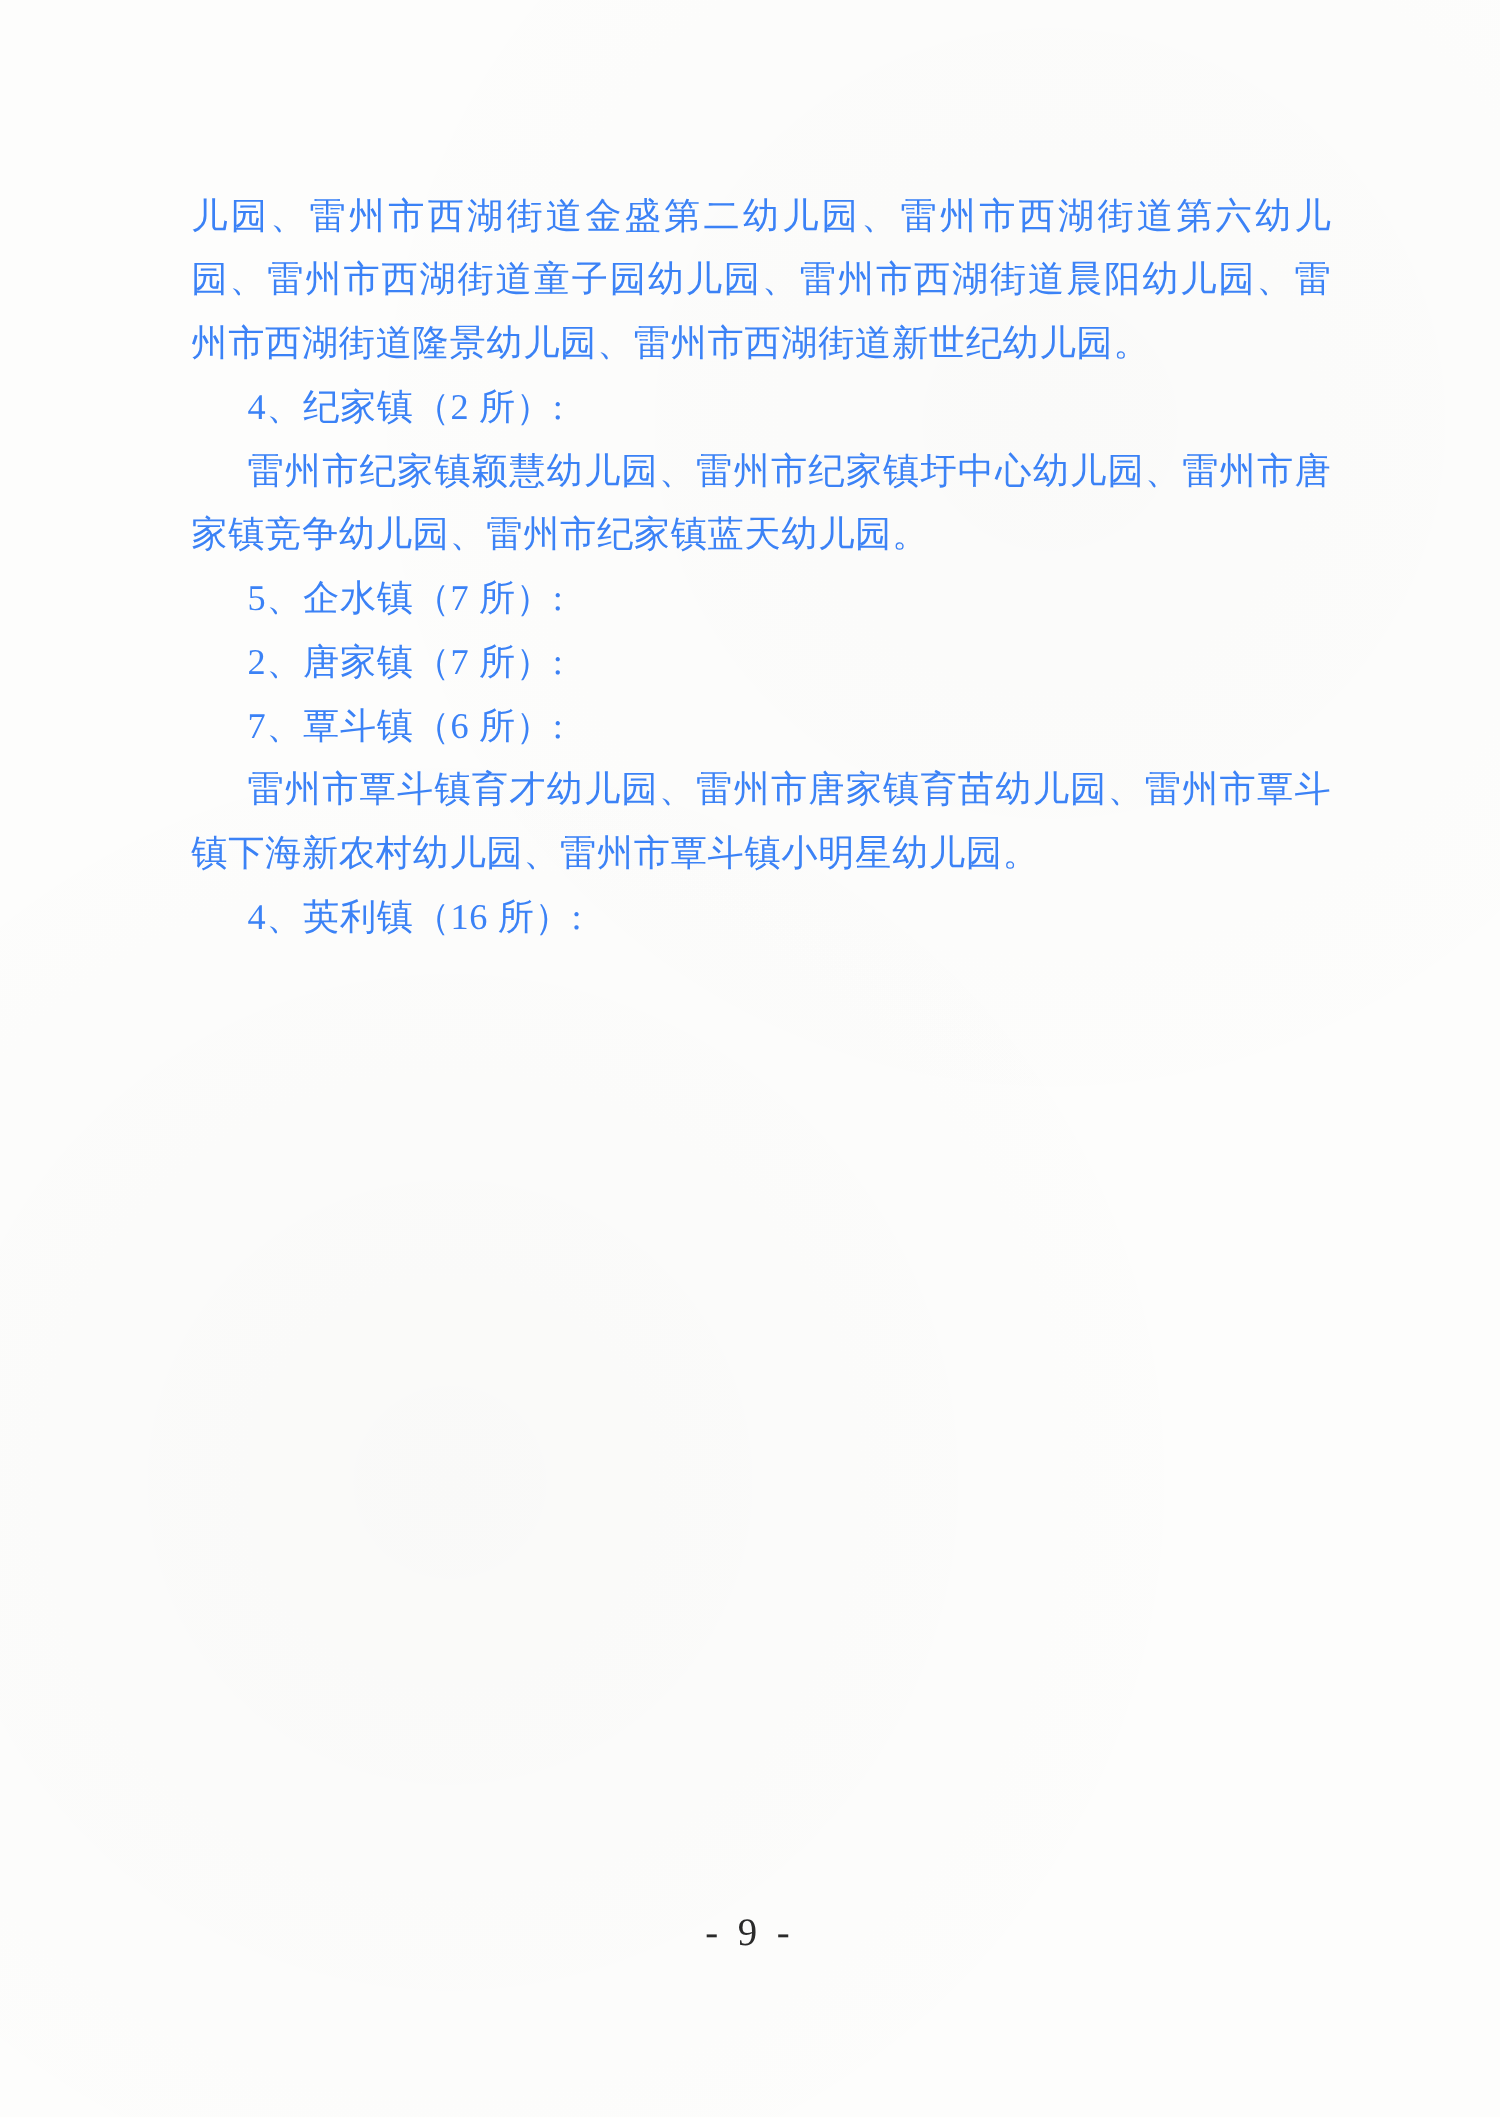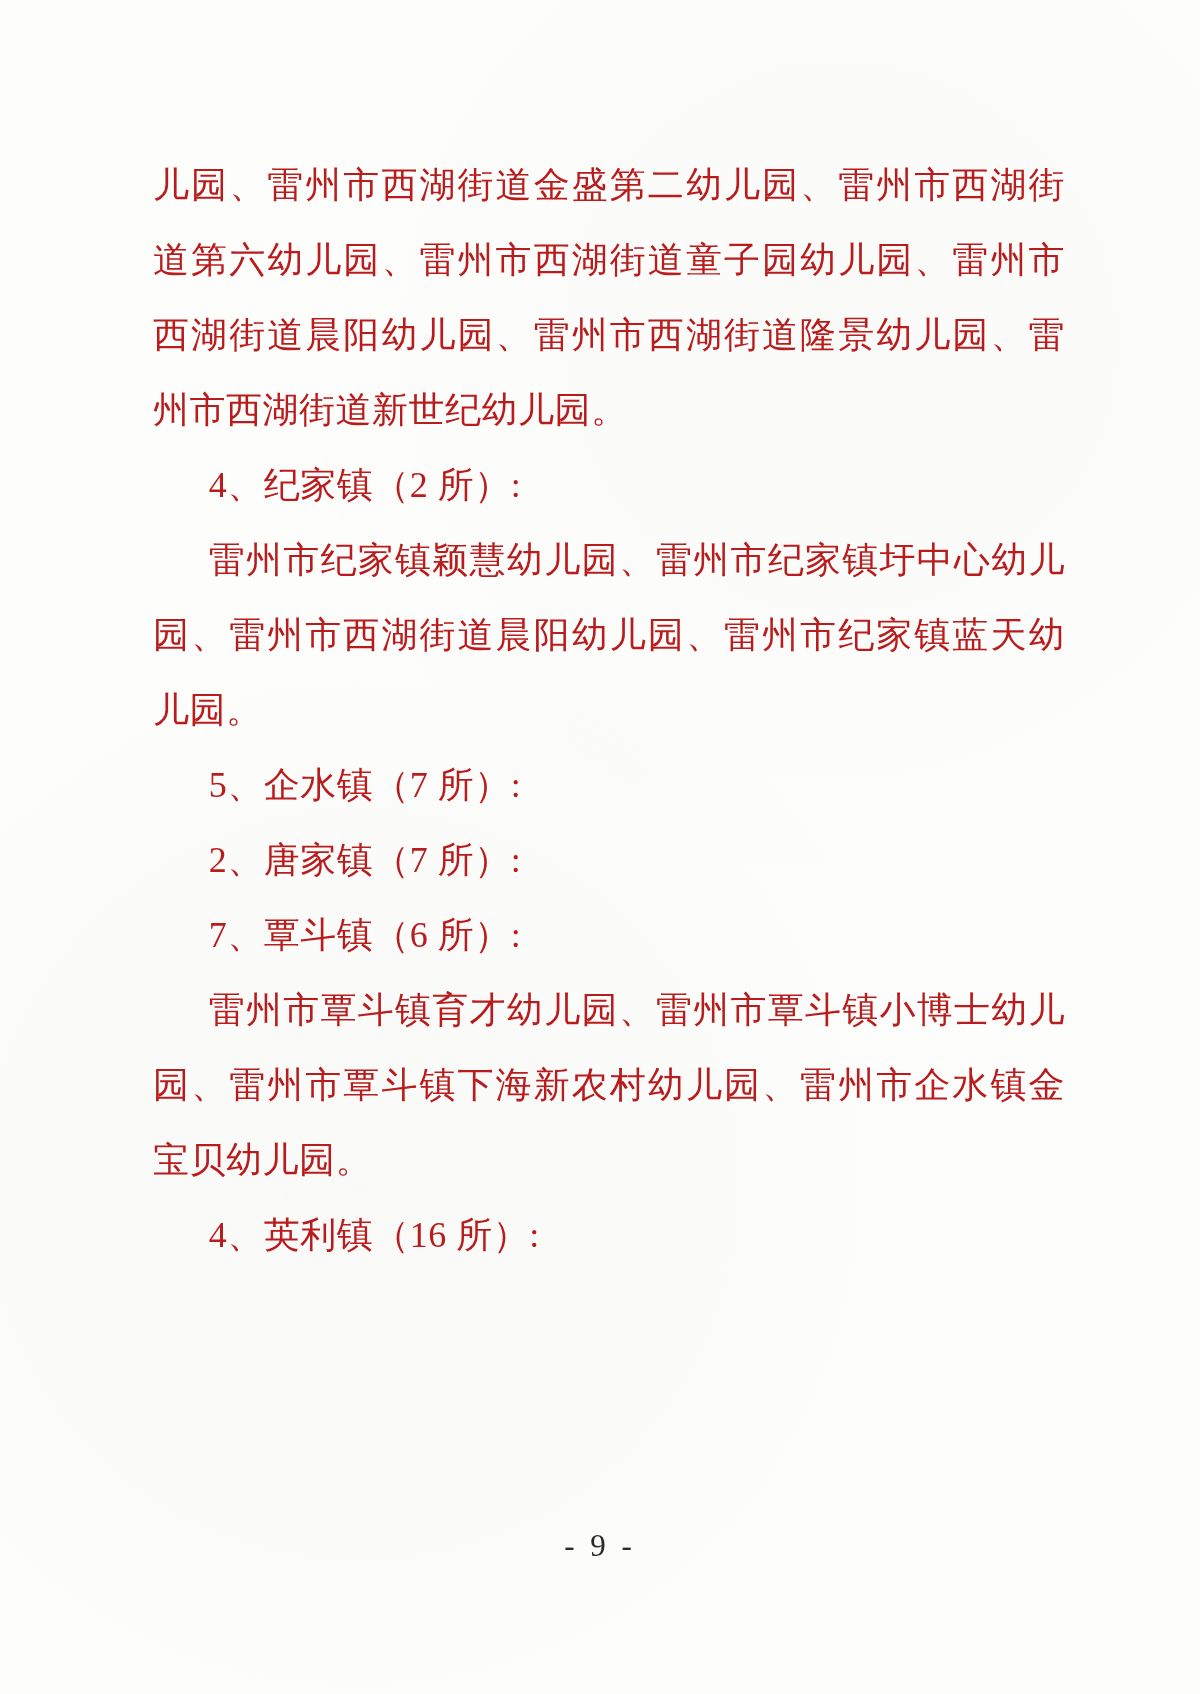--- a/index.html
+++ b/index.html
@@ -24,25 +24,25 @@
     background:
       radial-gradient(circle at 70% 20%, rgba(0,0,0,0.012), transparent 40%),
       radial-gradient(circle at 30% 70%, rgba(0,0,0,0.015), transparent 45%);
     pointer-events: none;
   }
   .doc-body {
     position: absolute;
     left: 153px;
     top: 148px;
     width: 912px;
-    font-size: 36px;
-    line-height: 75px;
+    font-size: 29px;
+    line-height: 51px;
     text-align: justify;
     letter-spacing: 0.5px;
-    color: #b91c1c;
+    color: #3b82f6;
   }
   .block { text-align: justify; }
   .block.continuation { text-indent: 0; }
   .block.paragraph { text-indent: 1.55em; }
   .block.heading { text-indent: 1.55em; }
   .footer {
     position: absolute;
     top: 1528px;
     left: 0;
     width: 100%;
@@ -56,31 +56,31 @@
 <body>
 
 <div class="page">
 
   <div class="doc-body">
 
     <p class="block continuation">儿园、雷州市西湖街道金盛第二幼儿园、雷州市西湖街道第六幼儿园、雷州市西湖街道童子园幼儿园、雷州市西湖街道晨阳幼儿园、雷州市西湖街道隆景幼儿园、雷州市西湖街道新世纪幼儿园。</p>
 
     <p class="block heading">4、纪家镇（2 所）:</p>
 
-    <p class="block paragraph">雷州市纪家镇颖慧幼儿园、雷州市纪家镇圩中心幼儿园、雷州市西湖街道晨阳幼儿园、雷州市纪家镇蓝天幼儿园。</p>
+    <p class="block paragraph">雷州市纪家镇颖慧幼儿园、雷州市纪家镇圩中心幼儿园、雷州市唐家镇竞争幼儿园、雷州市纪家镇蓝天幼儿园。</p>
 
     <p class="block heading">5、企水镇（7 所）:</p>
 
 
     <p class="block heading">2、唐家镇（7 所）:</p>
 
 
     <p class="block heading">7、覃斗镇（6 所）:</p>
 
-    <p class="block paragraph">雷州市覃斗镇育才幼儿园、雷州市覃斗镇小博士幼儿园、雷州市覃斗镇下海新农村幼儿园、雷州市企水镇金宝贝幼儿园。</p>
+    <p class="block paragraph">雷州市覃斗镇育才幼儿园、雷州市唐家镇育苗幼儿园、雷州市覃斗镇下海新农村幼儿园、雷州市覃斗镇小明星幼儿园。</p>
 
     <p class="block heading">4、英利镇（16 所）:</p>
 
   </div>
 
   <div class="footer">- 9 -</div>
 
 </div>
 
 </body></html>

